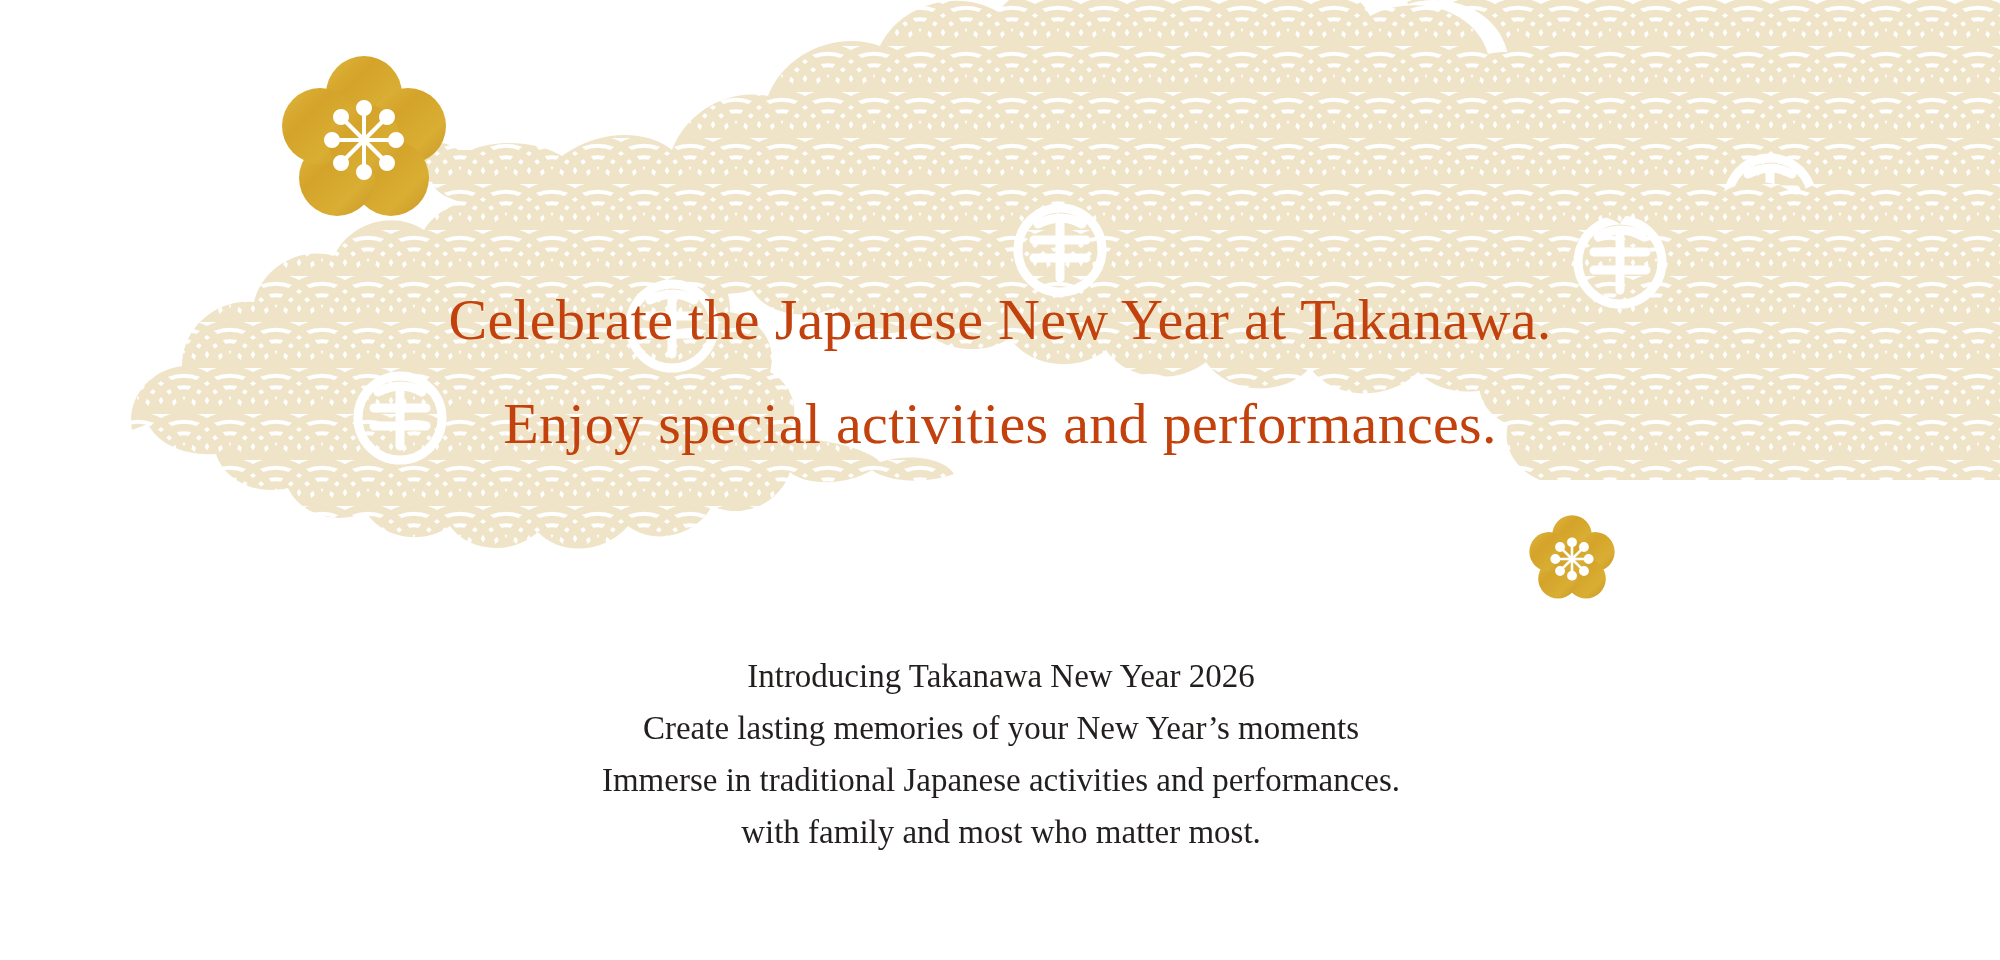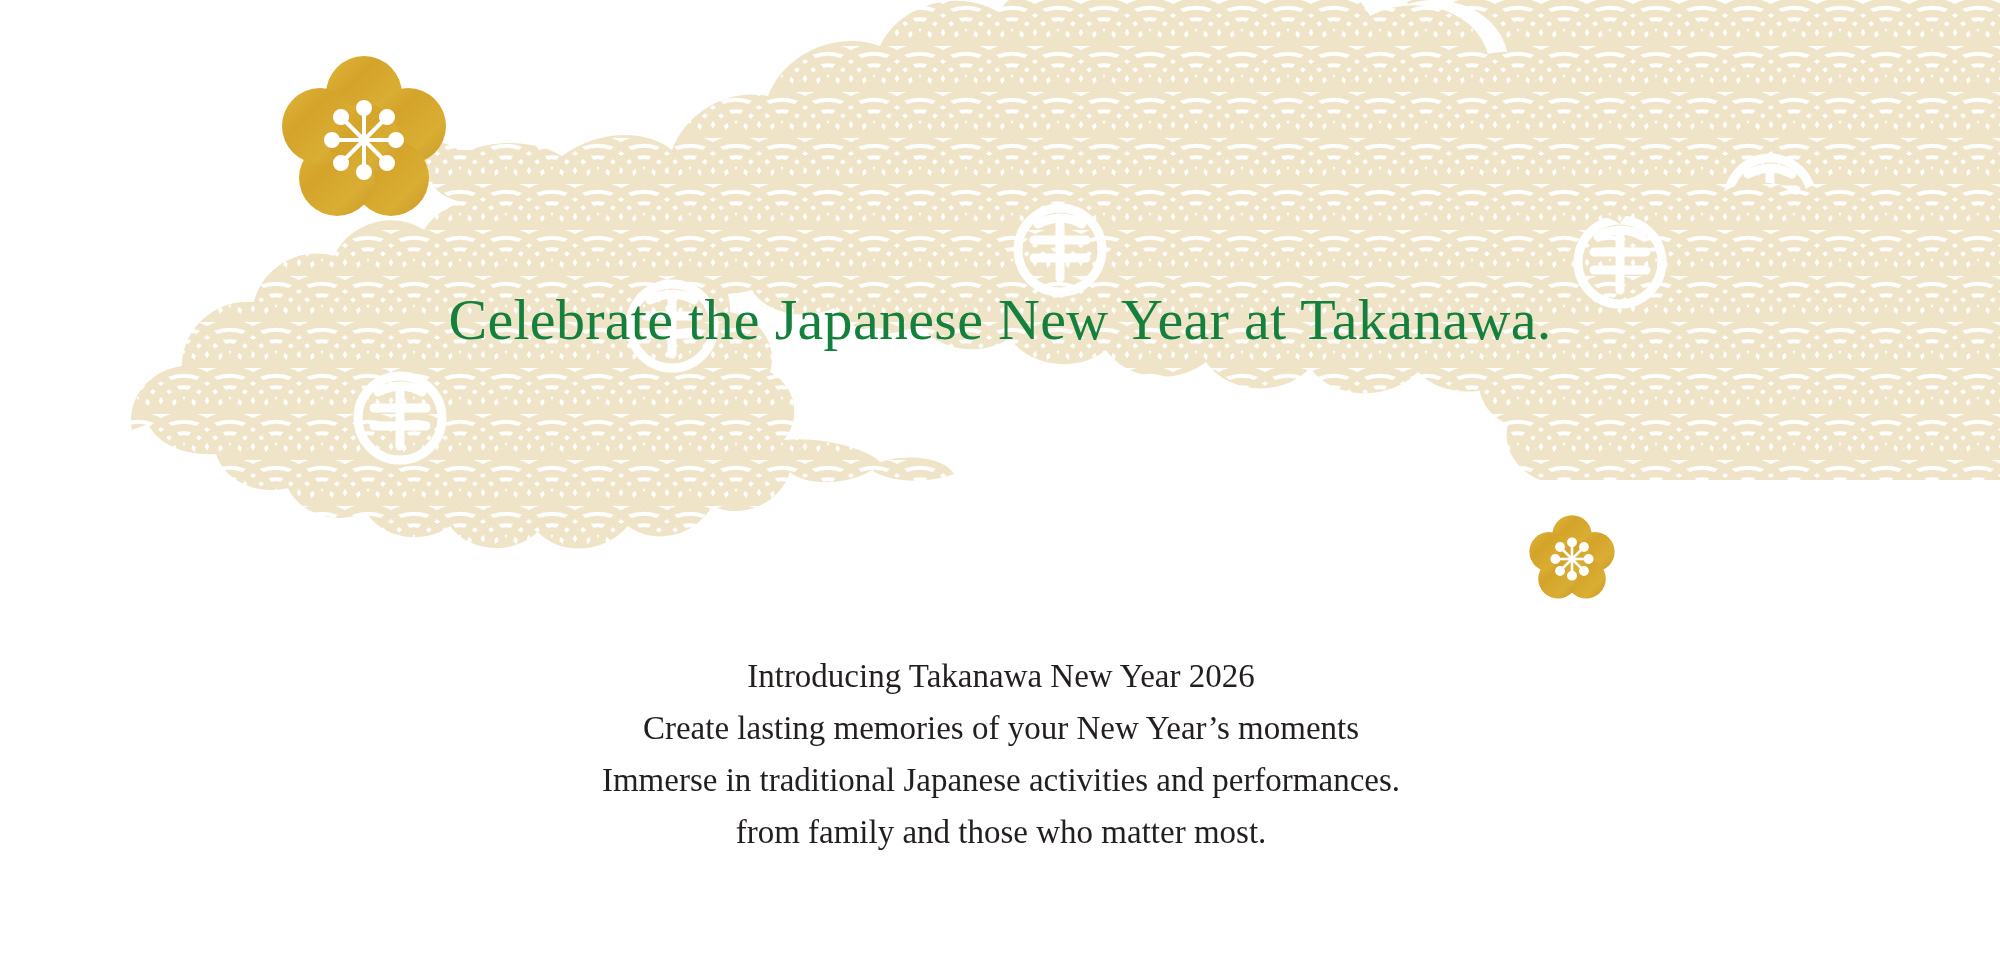--- a/index.html
+++ b/index.html
@@ -21,21 +21,21 @@
     width:2000px;height:960px;
     pointer-events:none;
   }
   .headline-block{
     position:absolute;
     top:268px;left:0;width:2000px;
     text-align:center;
   }
   .headline-line{
     display:block;
-    color:#15803d;
+    color:#c2410c;
     font-size:58px;
     line-height:104px;
     letter-spacing:0.3px;
     font-weight:400;
     white-space:nowrap;
   }
   .lede-block{
     position:absolute;
     top:650px;left:1px;width:2000px;
     text-align:center;
@@ -327,22 +327,23 @@
         <line x1="0" y1="0" x2="-30" y2="0"></line>
           <circle cx="-32" cy="0" r="7"></circle>
         <line x1="0" y1="0" x2="-21" y2="-21"></line>
           <circle cx="-23" cy="-23" r="7"></circle>
       </g>
     </g>
   </svg>
 
   <div class="headline-block">
     <span class="headline-line">Celebrate the Japanese New Year at Takanawa.</span>
+    <span class="headline-line">Enjoy special activities and performances.</span>
   </div>
 
   <div class="lede-block">
     <span class="lede-line">Introducing Takanawa New Year 2026</span>
     <span class="lede-line">Create lasting memories of your New Year’s moments</span>
     <span class="lede-line">Immerse in traditional Japanese activities and performances.</span>
-    <span class="lede-line">from family and those who matter most.</span>
+    <span class="lede-line">with family and most who matter most.</span>
   </div>
 
 </div>
 
 </body></html>

